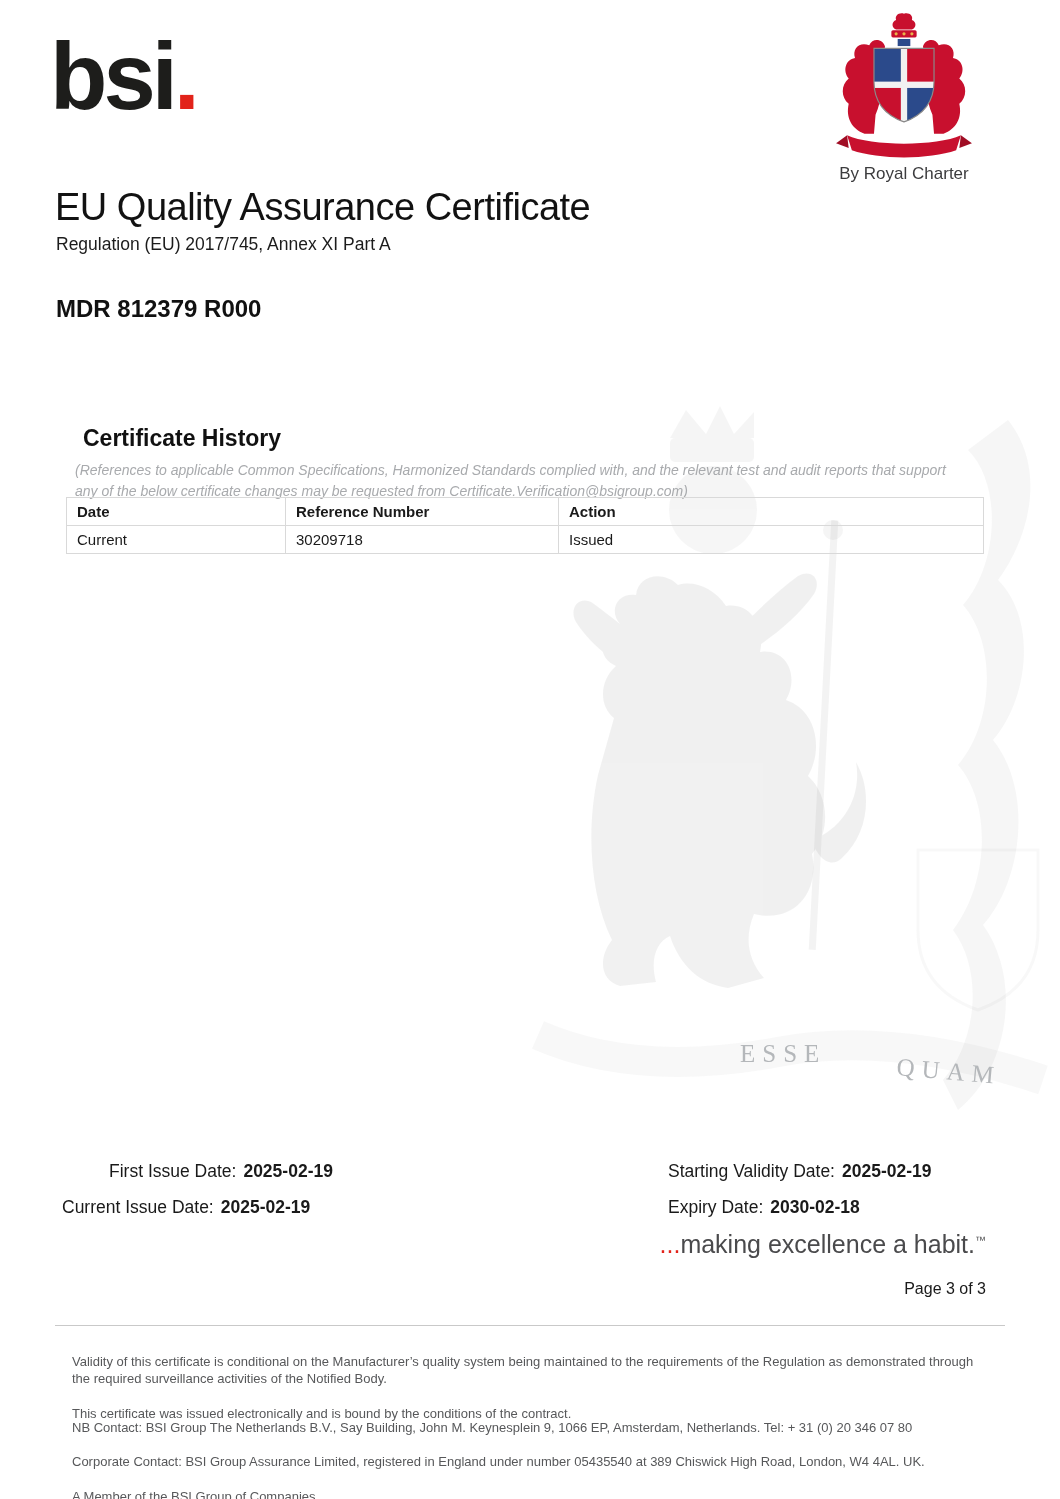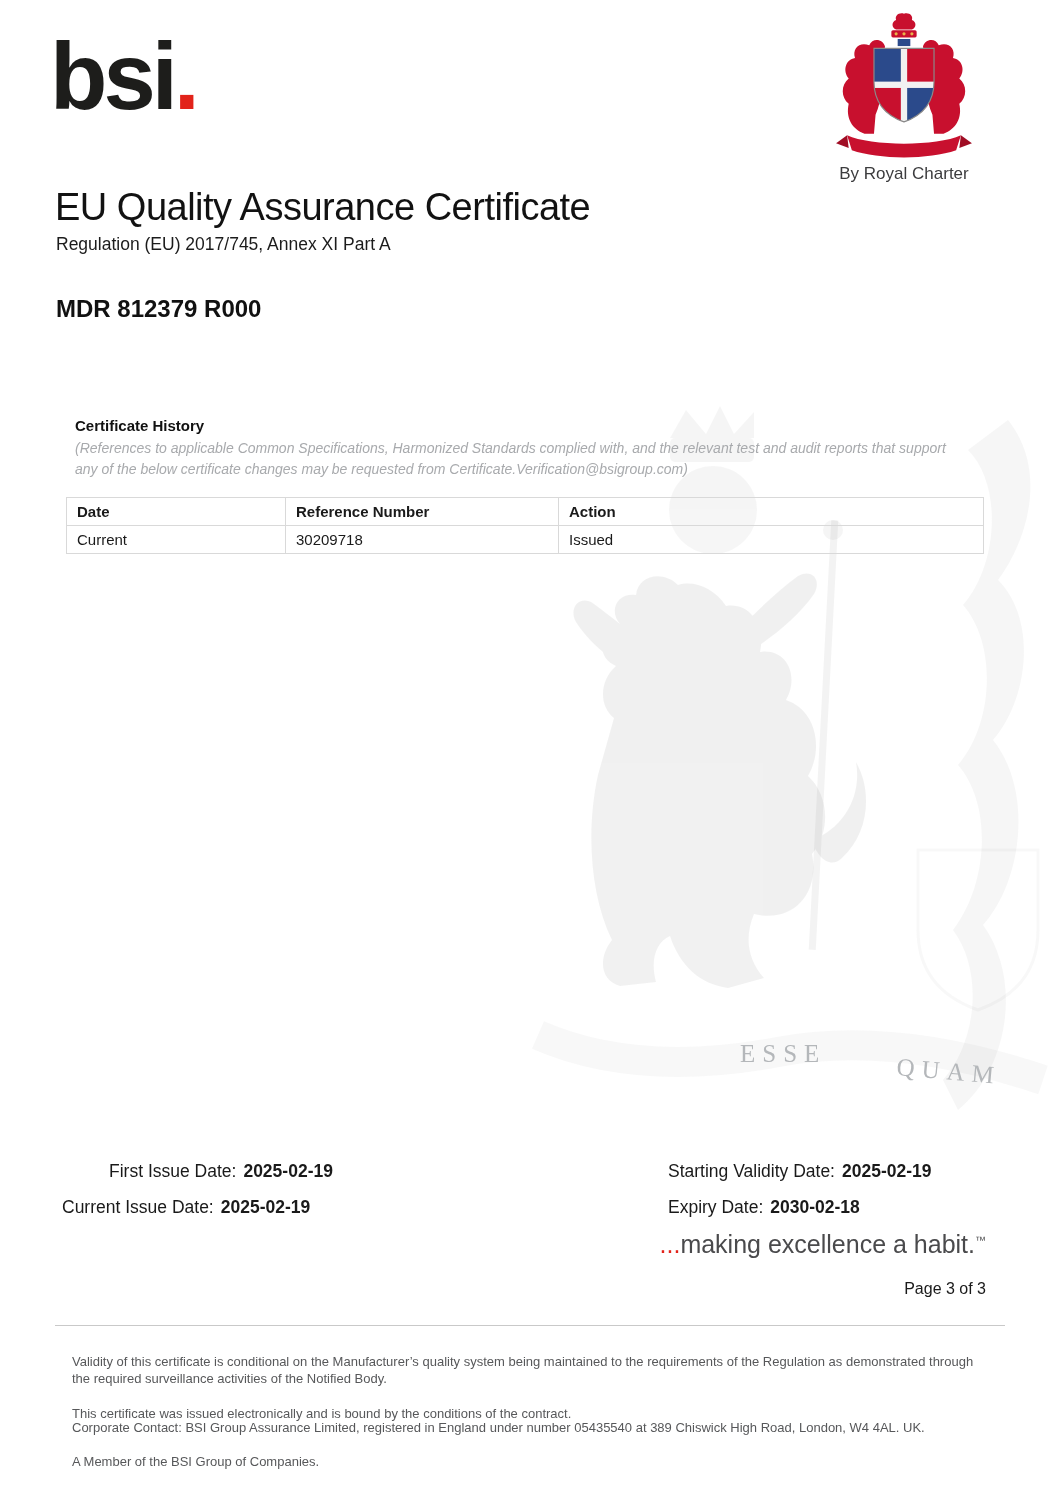--- a/index.html
+++ b/index.html
@@ -19,21 +19,21 @@
   .royal-charter { margin-top:4px; font-size:17px; color:#3c3c3e; }
 
   
   .title { position:absolute; left:55px; top:186px; font-size:38px; font-weight:400;
            letter-spacing:-0.5px; color:#121212; }
   .regulation { position:absolute; left:56px; top:234px; font-size:17.5px; color:#1c1c1c; }
   .cert-number { position:absolute; left:56px; top:295px; font-size:24px; font-weight:700; color:#111; }
 
   
   .history { position:absolute; left:75px; top:417px; width:895px; }
-  .history-heading { margin:0; font-size:15px; font-weight:700; color:#111; }
+  .history-heading { margin:8px; font-size:23px; font-weight:700; color:#111; }
   .history-note { margin-top:4px; font-size:14px; font-style:italic; color:#a8aaad; line-height:1.5; }
 
   
   .history-table { position:absolute; left:66px; top:497px; width:918px;
                    border-collapse:collapse; font-size:15px; }
   .history-table th, .history-table td { border:1px solid #d9d9d9; padding:3px 10px;
                    text-align:left; color:#1a1a1a; height:21px; }
   .history-table th { font-weight:700; }
   .col-date { width:198px; } .col-ref { width:252px; }
 
@@ -187,17 +187,18 @@
   <div class="page-number">Page 3 of 3</div>
 
   <div class="divider"></div>
 
   <div class="footer-block footer-validity">
     <p>Validity of this certificate is conditional on the Manufacturer’s quality system being maintained to the requirements of the Regulation as demonstrated through the required surveillance activities of the Notified Body.</p>
     <p>This certificate was issued electronically and is bound by the conditions of the contract.</p>
   </div>
 
   <div class="footer-block footer-contact">
+    <p>NB Contact: BSI Group The Netherlands B.V., Say Building, John M. Keynesplein 9, 1066 EP, Amsterdam, Netherlands. Tel: + 31 (0) 20 346 07 80</p>
     <p>Corporate Contact: BSI Group Assurance Limited, registered in England under number 05435540 at 389 Chiswick High Road, London, W4 4AL. UK.</p>
     <p>A Member of the BSI Group of Companies.</p>
   </div>
 
 </div>
 
 </body></html>

